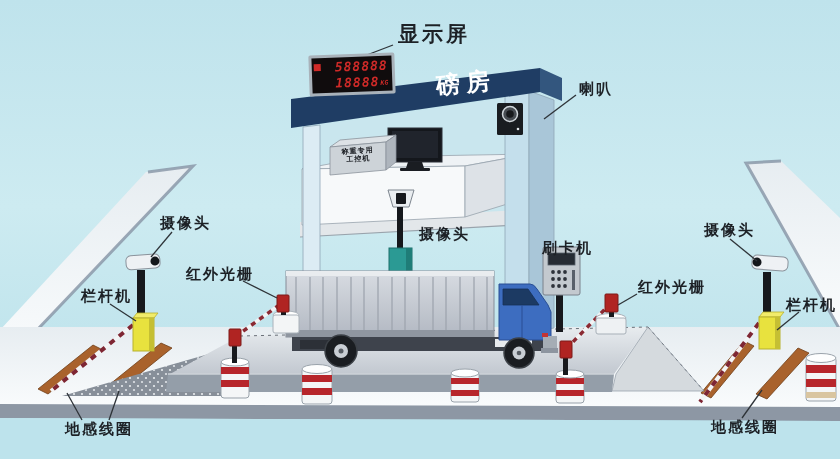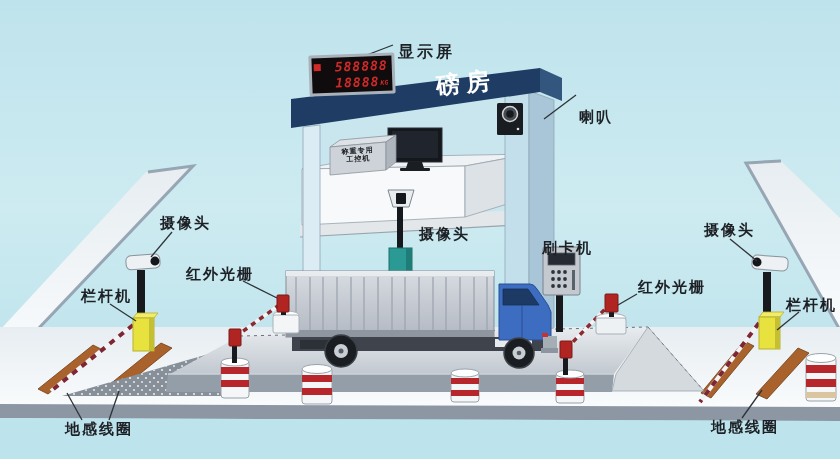--- a/index.html
+++ b/index.html
@@ -1,20 +1,20 @@
 <!DOCTYPE html>
 <html><head>
 <meta charset="utf-8">
 <style>
   html,body{margin:0;padding:0;background:#e8eef0;font-family:"Liberation Sans",sans-serif;}
   .scene{position:relative;width:840px;height:459px;overflow:hidden;background:#c2e5ee;}
   .scene svg{position:absolute;left:0;top:0;}
   .lbl{position:absolute;font:700 15px/1.1 "Liberation Sans",sans-serif;color:#1d2126;
        letter-spacing:2px;white-space:nowrap;}
-  .lbl.big{font-size:16px;letter-spacing:3px;margin-top:21px;}
+  .lbl.big{font-size:21px;letter-spacing:3px;}
   .roofTxt{position:absolute;left:436px;top:67px;font-weight:800;font-size:24px;color:#ffffff;
        letter-spacing:6px;transform:rotate(-6deg);white-space:nowrap;}
   .led{position:absolute;left:309px;top:54px;width:86px;height:41px;background:#100c0d;
        border:3px solid #a9b2ba;border-radius:2px;transform:rotate(-2deg);box-sizing:border-box;
        font-family:"DejaVu Sans Mono",monospace;font-style:italic;font-weight:bold;color:#cf2a28;}
   .led-row{display:flex;align-items:center;justify-content:flex-end;height:16px;
        padding:0 4px 0 2px;font-size:13px;letter-spacing:1px;}
   .led-row:first-child{margin-top:1px;}
   .led-sq{width:7px;height:7px;background:#cf2a28;margin-right:auto;display:inline-block;}
   .led-unit{font-size:6.5px;letter-spacing:0;margin-left:1px;align-self:flex-end;padding-bottom:2px;}
@@ -305,21 +305,21 @@
     <span>588888</span>
   </div>
   <div class="led-row">
     <span>18888</span>
     <span class="led-unit">KG</span>
   </div>
 </div>
 
 <div class="lbl big" style="left:398px;top:22px;">显示屏</div>
 <div class="roofTxt">磅房</div>
-<div class="lbl" style="left:579px;top:81px;margin-top:28px;">喇叭</div>
+<div class="lbl" style="left:579px;top:81px;">喇叭</div>
 <div class="pc">称重专用
 工控机</div>
 <div class="lbl" style="left:419px;top:226px;">摄像头</div>
 <div class="lbl" style="left:542px;top:240px;">刷卡机</div>
 <div class="lbl" style="left:160px;top:215px;">摄像头</div>
 <div class="lbl" style="left:186px;top:266px;">红外光栅</div>
 <div class="lbl" style="left:81px;top:288px;">栏杆机</div>
 <div class="lbl" style="left:65px;top:421px;">地感线圈</div>
 <div class="lbl" style="left:704px;top:222px;">摄像头</div>
 <div class="lbl" style="left:638px;top:279px;">红外光栅</div>

